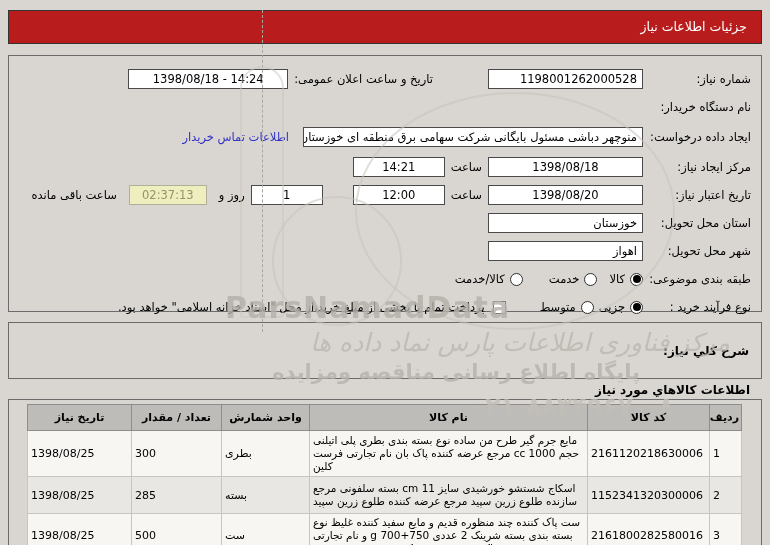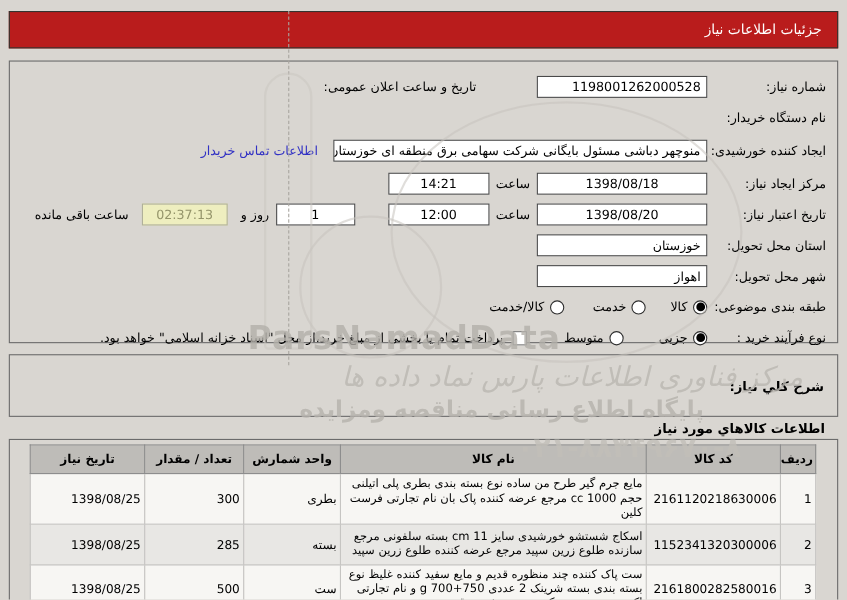--- a/index.html
+++ b/index.html
@@ -66,21 +66,21 @@
   .items-box {
     position: absolute; left: 8px; right: 8px; top: 399px; height: 160px;
     border: 1px solid #6b6b6b; padding: 4px 19px; z-index: 1;
   }
   table { width: 714px; border-collapse: collapse; table-layout: fixed; direction: rtl; }
   th {
     background: #bebcb8; border: 1px solid #8d8d8d;
     font-size: 11px; font-weight: bold; height: 26px; padding: 2px;
   }
   td {
-    border: 1px solid #c6c5c2; font-size: 11px; text-align: right;
+    border: 1px solid #c6c5c2; font-size: 11px; text-align: left;
     vertical-align: middle; padding: 2px 3px;
   }
   tr.r-odd  { background: #f7f6f3; }
   tr.r-even { background: #e8e7e4; }
   td.name { font-size: 10.5px; line-height: 13px; }
   tr.row1 td { height: 46px; } tr.row2 td { height: 37px; } tr.row3 td { height: 40px; }
   
   .wm { position: absolute; inset: 0; pointer-events: none; z-index: 3; }
   .wm-dash { position: absolute; left: 262px; top: 10px; height: 322px; width: 0; border-left: 1px dashed #a9a6a0; }
   .wm-circle-big { position: absolute; left: 355px; top: 92px; width: 320px; height: 238px; border: 2px solid #c6c3bd; border-radius: 50%; opacity: .55; }
@@ -95,28 +95,29 @@
 <body>
 
 <div class="titlebar" style="background: #b91c1c;">جزئیات اطلاعات نیاز</div>
 
 <div class="main-box">
 
   <div class="frow">
     <div class="lbl">شماره نیاز:</div>
     <div class="inp w155 ltr" style="justify-content:flex-end">1198001262000528</div>
     <div class="lbl-mid gap55">تاریخ و ساعت اعلان عمومی:</div>
+    <div class="inp w160 ltr center">1398/08/18 - 14:24</div>
   </div>
 
   <div class="frow">
     <div class="lbl">نام دستگاه خریدار:</div>
   </div>
 
   <div class="frow" style="min-height:26px">
-    <div class="lbl">ایجاد کننده خورشیدی:</div>
+    <div class="lbl">ایجاد داده درخواست:</div>
     <div class="inp w417">منوچهر دباشی مسئول بایگانی شرکت سهامی برق منطقه ای خوزستان</div>
     <span class="link" style="color: rgb(49, 49, 196);">اطلاعات تماس خریدار</span>
   </div>
 
   <div class="frow">
     <div class="lbl">مرکز ایجاد نیاز:</div>
     <div class="inp w155 ltr center">1398/08/18</div>
     <div class="lbl-mid">ساعت</div>
     <div class="inp w75 ltr center">14:21</div>
   </div>
@@ -137,37 +138,37 @@
     <div class="inp w155">خوزستان</div>
   </div>
 
   <div class="frow">
     <div class="lbl">شهر محل تحویل:</div>
     <div class="inp w155">اهواز</div>
   </div>
 
   <div class="frow">
     <div class="lbl">طبقه بندی موضوعی:</div>
-    <div class="opt" style="margin-left:22px">
+    <div class="opt" style="margin-left:12px">
       <span class="radio on"></span>
       <span class="opt-lbl">کالا</span>
     </div>
     <div class="opt">
       <span class="radio"></span>
       <span class="opt-lbl">خدمت</span>
     </div>
     <div class="opt">
       <span class="radio"></span>
       <span class="opt-lbl">کالا/خدمت</span>
     </div>
   </div>
 
   <div class="frow">
     <div class="lbl">نوع فرآیند خرید :</div>
-    <div class="opt" style="margin-left:32px">
+    <div class="opt" style="margin-left:5px">
       <span class="radio on"></span>
       <span class="opt-lbl">جزیی</span>
     </div>
     <div class="opt" style="margin-left:0">
       <span class="radio"></span>
       <span class="opt-lbl">متوسط</span>
     </div>
     <span class="chk"></span>
     <span class="note">پرداخت تمام یا بخشی از مبلغ خرید،از محل "اسناد خزانه اسلامی" خواهد بود.</span>
   </div>

